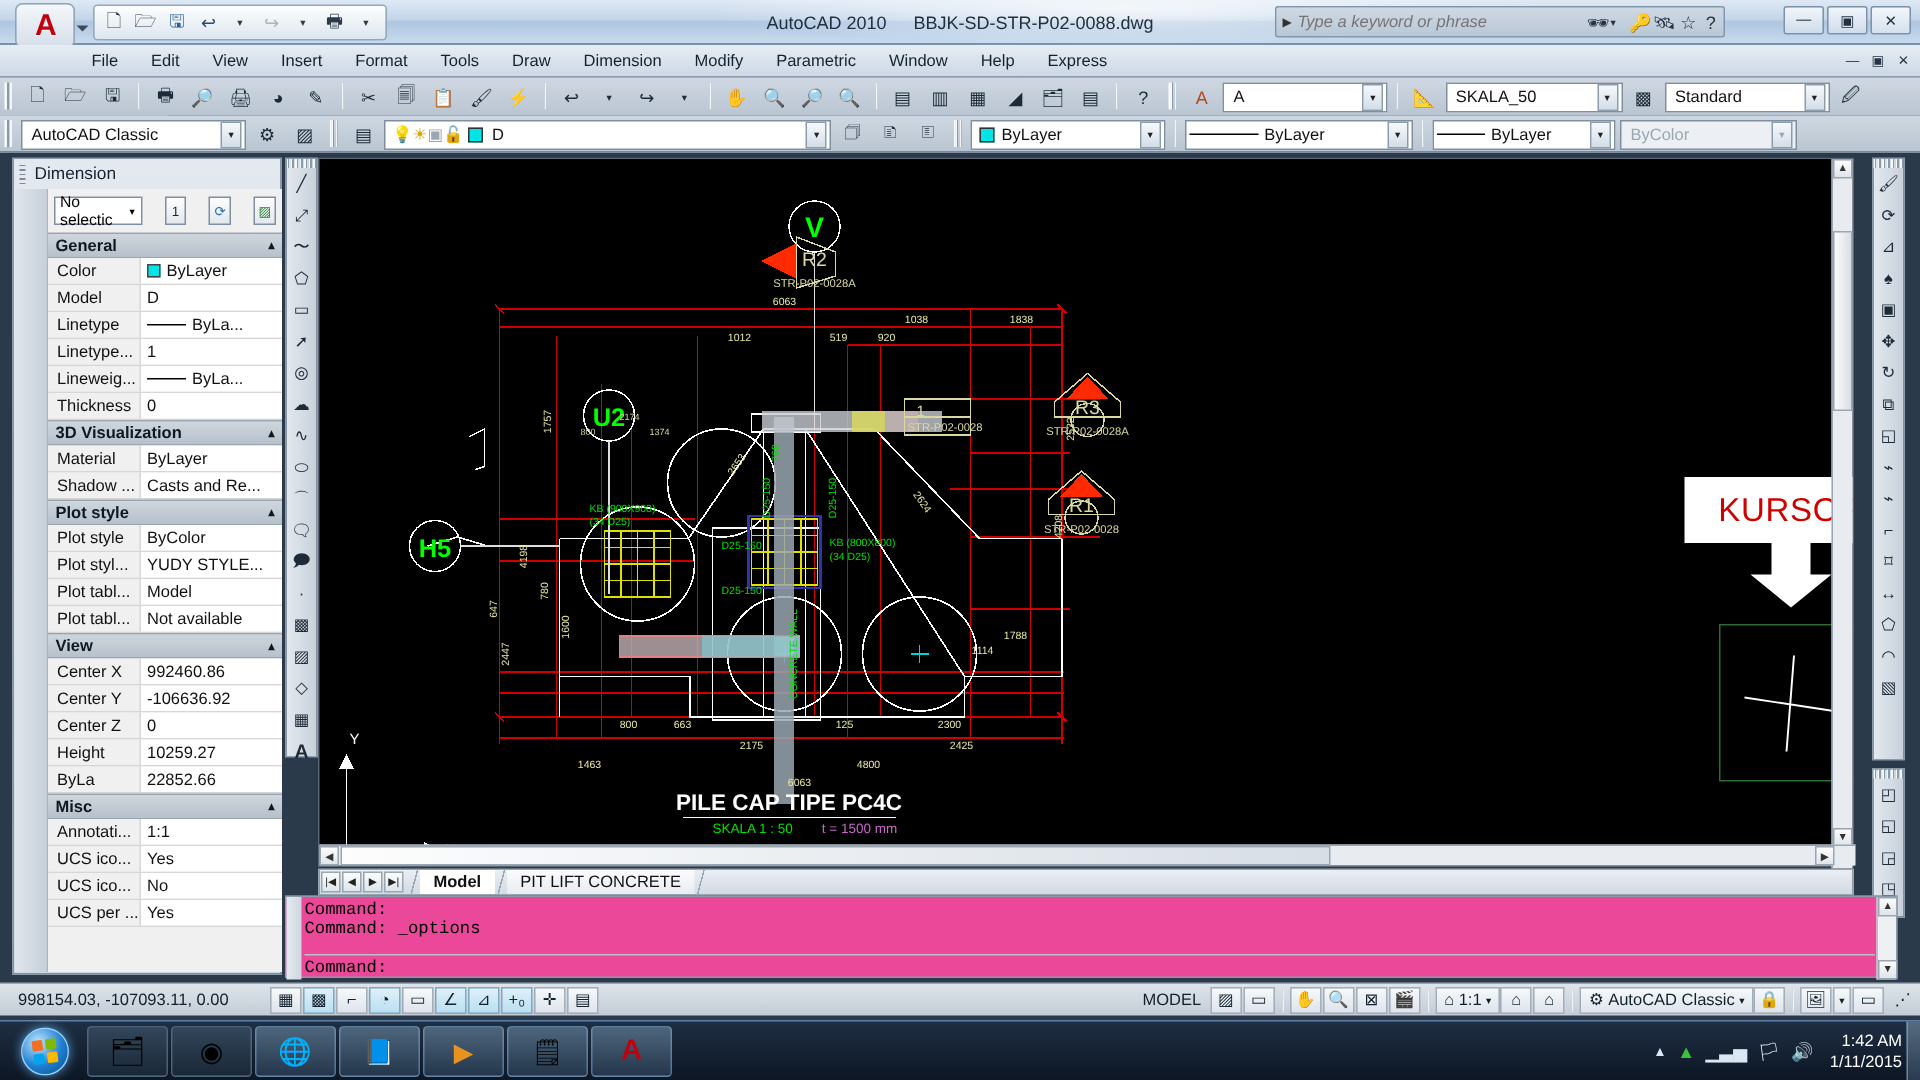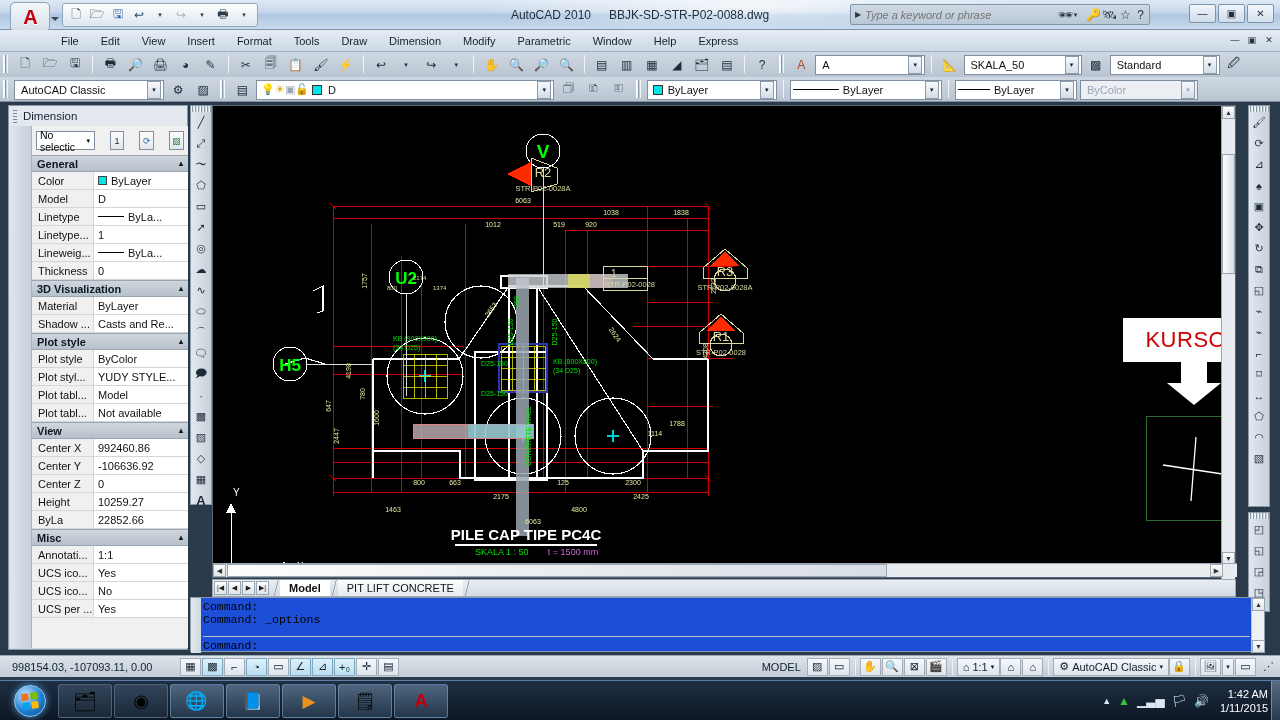--- a/index.html
+++ b/index.html
@@ -149,21 +149,21 @@
   .modeltabs{position:absolute;left:212px;top:579px;width:1024px;height:18px;
     background:linear-gradient(to bottom,#e9eef3,#d2dae2);border:1px solid #9aa6b2;display:flex;align-items:center;}
   .navb{width:13px;height:14px;display:flex;align-items:center;justify-content:center;font-size:7px;color:#222;
     border:1px solid #9aa6b2;background:linear-gradient(to bottom,#fdfdfd,#dfe5eb);margin-left:1px;}
   .mtab{height:16px;display:flex;align-items:center;padding:0 9px;font-size:11px;color:#111;
     background:linear-gradient(to bottom,#fbfcfd,#e7ecf1);}
   .mtab.active{font-weight:bold;background:#fff;}
   .mtab-slash{width:8px;height:16px;background:linear-gradient(105deg, transparent 48%, #9aa6b2 48%, #9aa6b2 56%, transparent 56%);}
 
   
-  .cmdwin{position:absolute;left:190px;top:597px;width:1075px;height:55px;background:#1d4ed8;border:1px solid #8b9aa9;}
+  .cmdwin{position:absolute;left:190px;top:597px;width:1075px;height:55px;background:#ec4899;border:1px solid #8b9aa9;}
   .cmd-grip{position:absolute;left:0;top:0;width:10px;height:55px;background:linear-gradient(to right,#e5eaf0,#cdd6df);}
   .cmd-lines{position:absolute;left:12px;top:1px;right:14px;bottom:0;font-family:"Liberation Mono",monospace;font-size:11.5px;color:#000;line-height:13px;padding-top:1px;}
   .cmd-divider{position:absolute;left:12px;right:14px;top:38px;height:1px;background:#b9c2cb;}
   .cmd-scroll{position:absolute;right:0;top:0;width:13px;height:55px;background:#eef1f4;border-left:1px solid #b9c2cb;}
 
   
   .statusbar{position:absolute;left:0;top:655px;width:1280px;height:22px;
     background:linear-gradient(to bottom,#dde4ea,#c3ccd6);border-top:1px solid #9aa6b2;display:flex;align-items:center;}
   .coords{width:180px;padding-left:12px;font-size:11px;color:#12202c;}
   .sbtn{width:21px;height:18px;display:flex;align-items:center;justify-content:center;font-size:11px;color:#142230;

